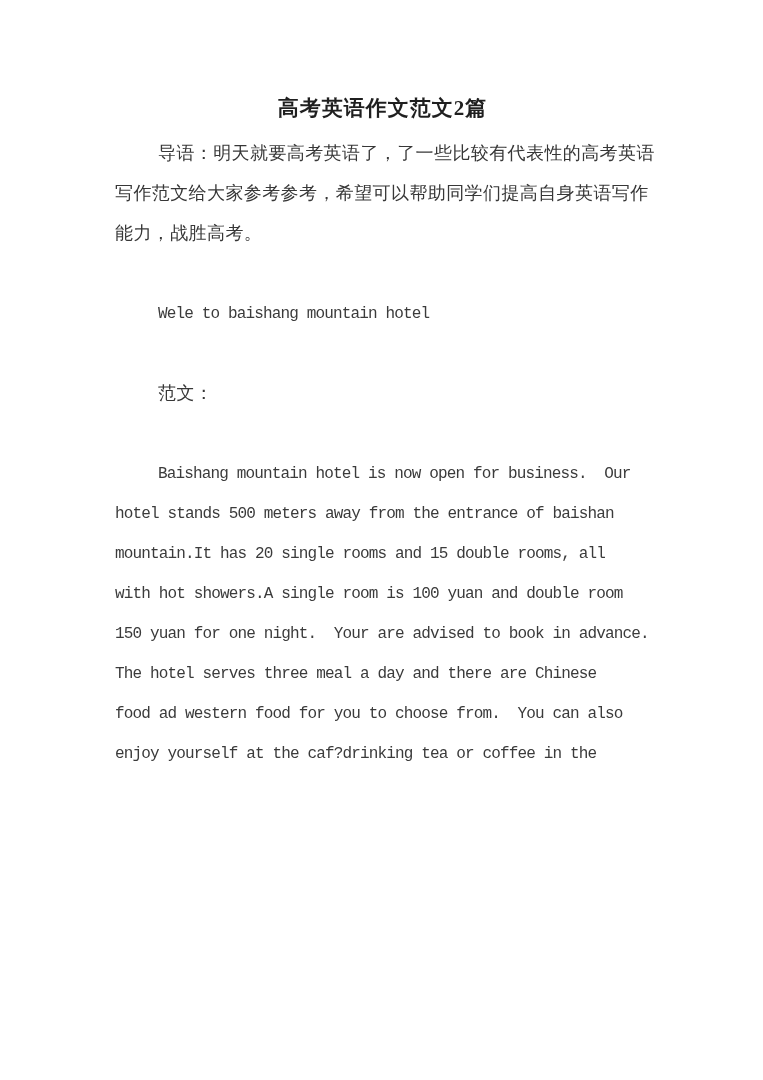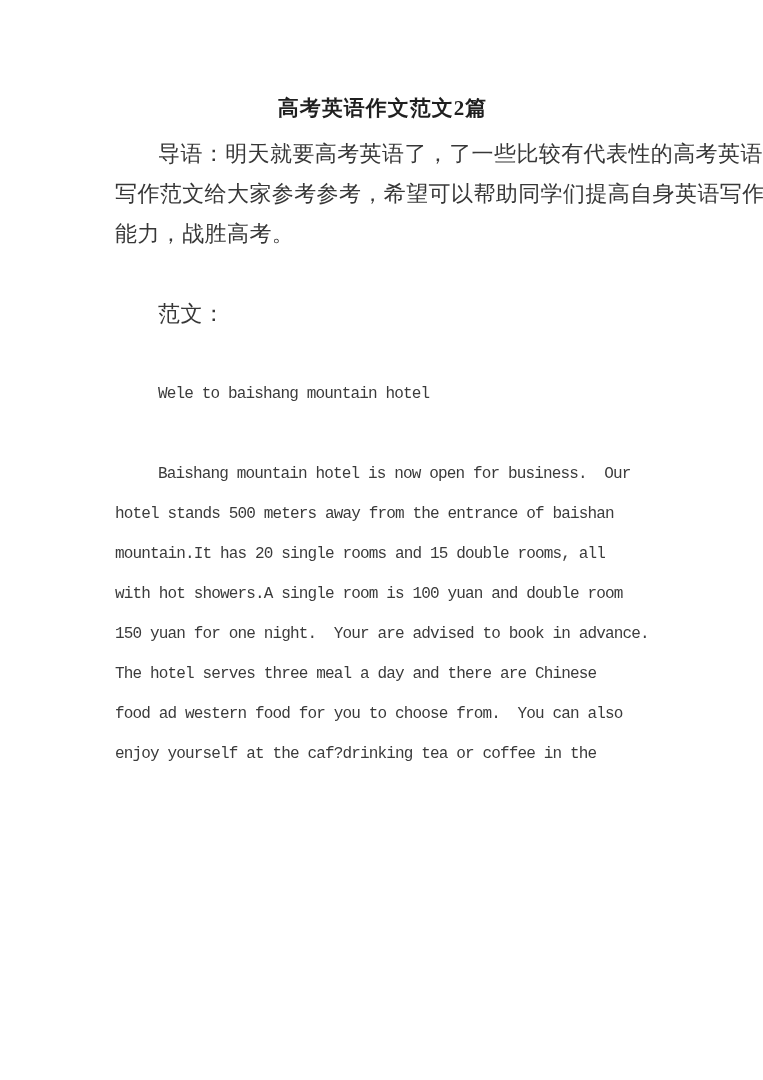--- a/index.html
+++ b/index.html
@@ -32,46 +32,46 @@
     font-family: "Liberation Serif", "DejaVu Serif", serif;
   }
   .para {
     margin: 0 0 40px 0;
     line-height: 40px;
     color: #373737;
     white-space: pre;         
     text-indent: 43px;        
   }
   .para.cn {
-    font-size: 22px;
+    font-size: 18px;
     letter-spacing: 0.4px;
-    font-family: Liberation Sans, sans-serif;
+    font-family: Liberation Mono, monospace;
   }
   .para.en {
     font-size: 16px;
     letter-spacing: -0.85px;  
     font-family: "Liberation Mono", "DejaVu Sans Mono", monospace;
     color: #3b3b3b;
   }
 </style>
 </head>
 <body>
 
 <div class="page">
 
   <h1 class="doc-title">高考英语作文范文2篇</h1>
 
   <p class="para cn">导语：明天就要高考英语了，了一些比较有代表性的高考英语
 写作范文给大家参考参考，希望可以帮助同学们提高自身英语写作
 能力，战胜高考。</p>
 
 
+  <p class="para en">Wele to baishang mountain hotel</p>
+
   <p class="para cn">范文：</p>
-
-  <p class="para en">Wele to baishang mountain hotel</p>
 
   <p class="para en">Baishang mountain hotel is now open for business.  Our
 hotel stands 500 meters away from the entrance of baishan
 mountain.It has 20 single rooms and 15 double rooms, all
 with hot showers.A single room is 100 yuan and double room
 150 yuan for one night.  Your are advised to book in advance.
 The hotel serves three meal a day and there are Chinese
 food ad western food for you to choose from.  You can also
 enjoy yourself at the caf?drinking tea or coffee in the</p>
 

